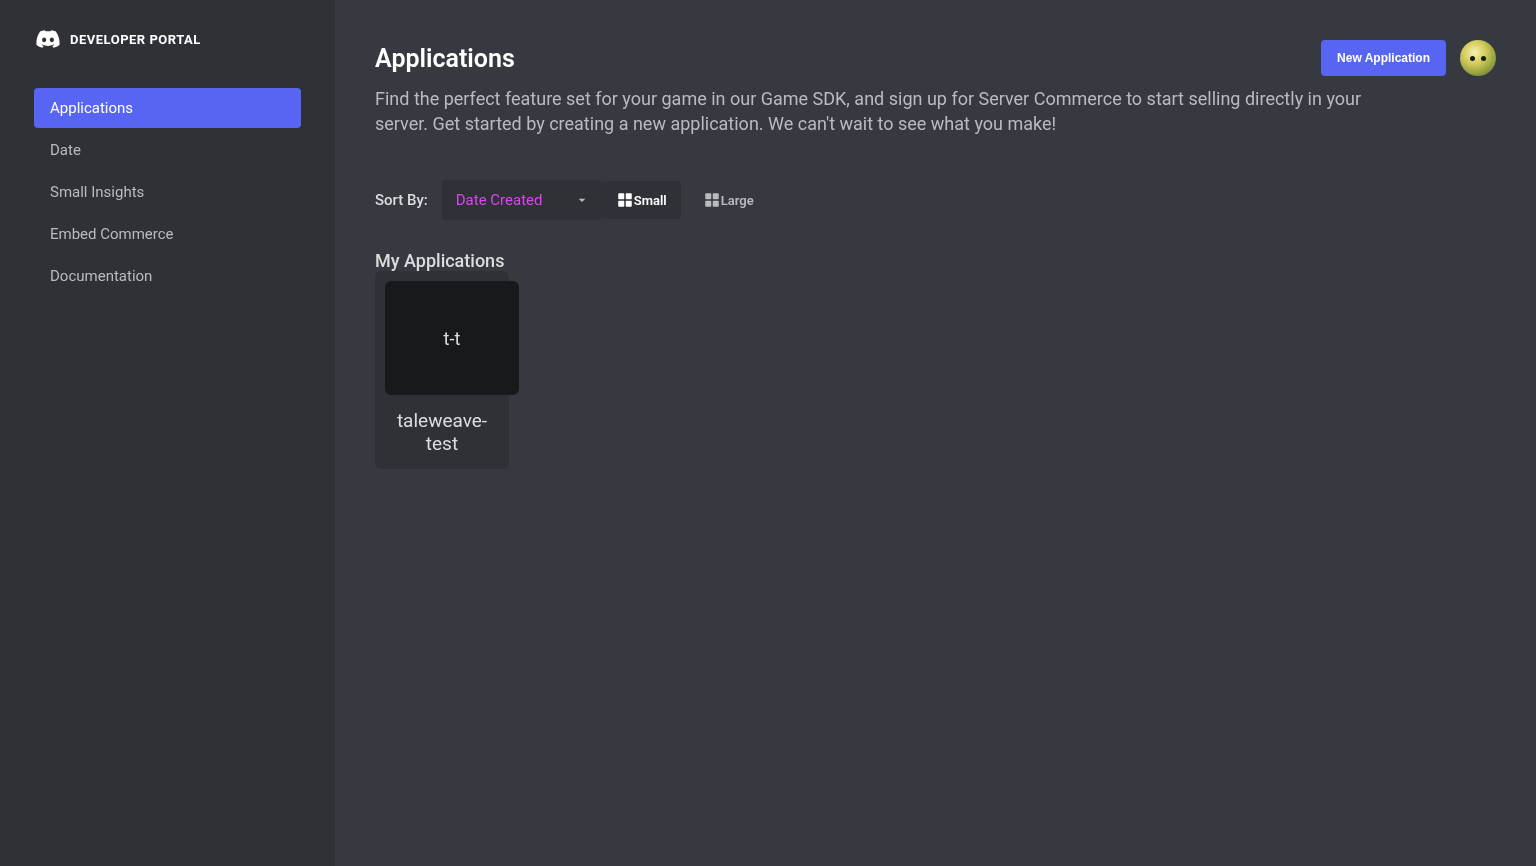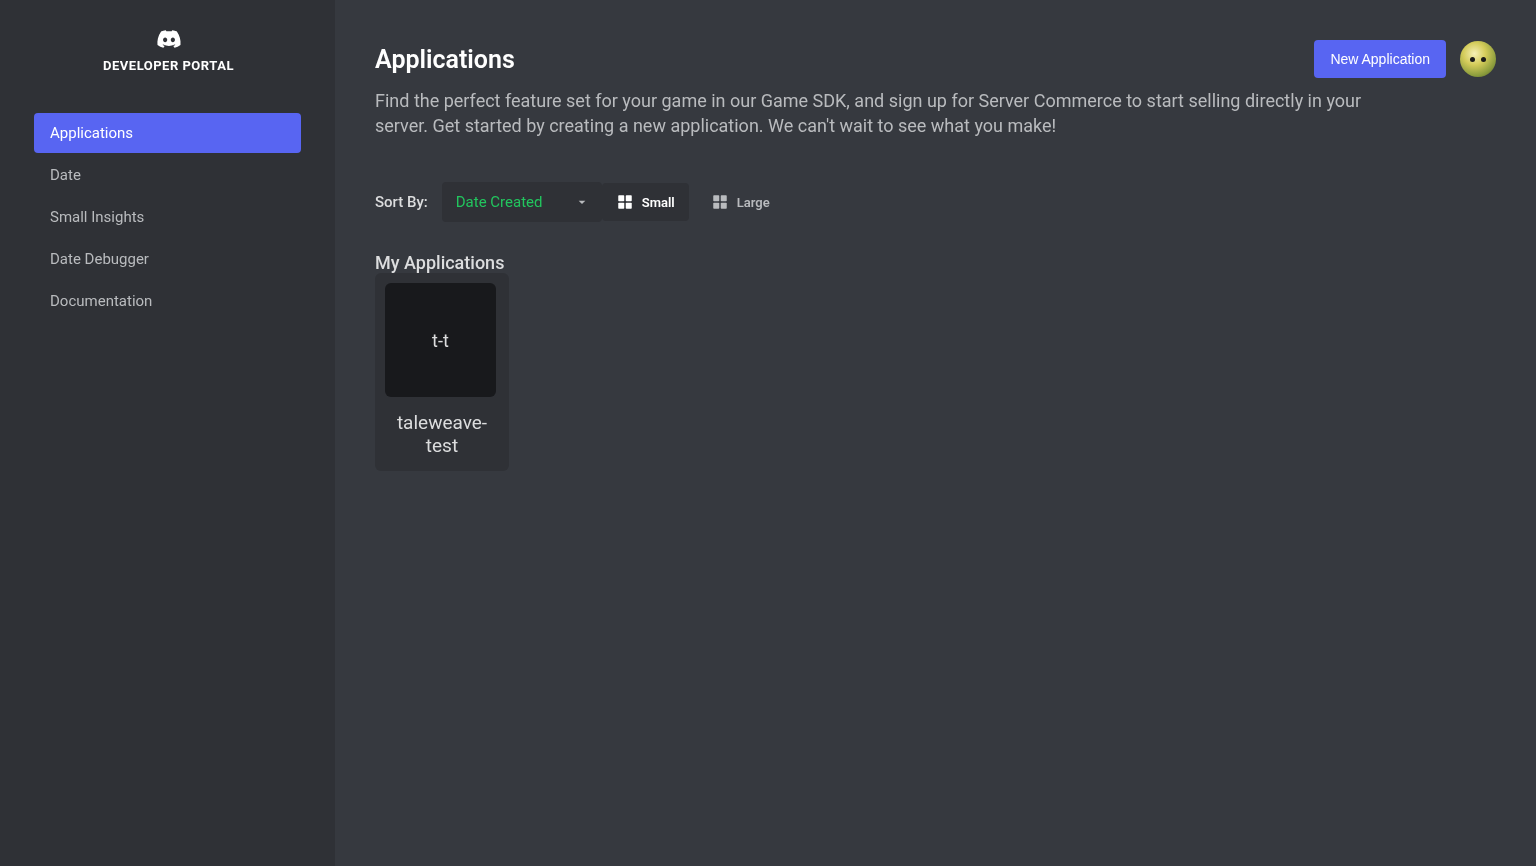--- a/index.html
+++ b/index.html
@@ -21,21 +21,20 @@
       background: #2f3136;
       padding: 30px 34px 30px 34px;
       flex-shrink: 0;
     }
     .logo-row {
       display: flex;
       align-items: center;
       gap: 10px;
       margin-bottom: 40px;
       padding-left: 2px;
-      flex-direction: column;
     }
     .discord-logo {
       width: 24px;
       height: 18px;
       fill: #fff;
     }
     .portal-title {
       color: #fff;
       font-size: 13px;
       font-weight: 700;
@@ -74,23 +73,23 @@
       display: flex;
       align-items: center;
       gap: 14px;
     }
     .new-app-btn {
       background: #5865f2;
       color: #fff;
       border: none;
       border-radius: 4px;
       padding: 11px 16px;
-      font-size: 14px;
-      cursor: pointer;
-      font-weight: 400;
+      font-size: 12px;
+      cursor: pointer;
+      font-weight: 700;
     }
     .avatar {
       width: 36px;
       height: 36px;
       border-radius: 50%;
       background: radial-gradient(circle at 40% 35%, #f5f0b5 0%, #d4cc5a 35%, #8a9b3c 70%, #4a5224 100%);
       position: relative;
       cursor: pointer;
       overflow: hidden;
     }
@@ -126,21 +125,21 @@
     .sort-label {
       color: #dcddde;
       font-size: 15px;
       font-weight: 500;
     }
     .sort-select {
       background: #2f3136;
       border: none;
       border-radius: 4px;
       padding: 11px 40px 11px 14px;
-      color: #22c55e;
+      color: #d946ef;
       font-size: 15px;
       cursor: pointer;
       position: relative;
       display: flex;
       align-items: center;
       min-width: 160px;
     }
     .chevron-down {
       position: absolute;
       right: 12px;
@@ -148,21 +147,20 @@
       height: 16px;
       fill: #b9bbbe;
     }
     .view-toggles {
       display: flex;
       gap: 8px;
     }
     .view-toggle {
       display: flex;
       align-items: center;
-      gap: 8px;
       padding: 10px 14px;
       border-radius: 4px;
       cursor: pointer;
       color: #b9bbbe;
       font-size: 13px;
       font-weight: 600;
     }
     .view-toggle.active {
       background: #2f3136;
       color: #fff;
@@ -183,21 +181,21 @@
     }
     .app-card {
       background: #2f3136;
       border-radius: 6px;
       padding: 10px 10px 14px 10px;
       width: 134px;
       cursor: pointer;
       text-align: center;
     }
     .app-thumb {
-      width: 111px;
+      width: 134px;
       height: 114px;
       background: #18191c;
       border-radius: 6px;
       display: flex;
       align-items: center;
       justify-content: center;
       color: #dcddde;
       font-size: 18px;
       margin-bottom: 14px;
     }
@@ -213,21 +211,21 @@
   <div class="logo-row">
     <svg class="discord-logo" viewBox="0 0 71 55">
       <path d="M60.1 4.9A58.5 58.5 0 0 0 45.7.4a.2.2 0 0 0-.2.1c-.6 1.1-1.3 2.6-1.8 3.7a54 54 0 0 0-16.2 0 37.4 37.4 0 0 0-1.8-3.7.2.2 0 0 0-.2-.1 58.4 58.4 0 0 0-14.5 4.5.2.2 0 0 0-.1.1C1.6 18.7-.9 32.1.3 45.4c0 0 0 .1.1.2a58.9 58.9 0 0 0 17.7 9 .2.2 0 0 0 .2-.1 42 42 0 0 0 3.6-5.9.2.2 0 0 0-.1-.3 38.8 38.8 0 0 1-5.5-2.6.2.2 0 0 1 0-.4l1.1-.8a.2.2 0 0 1 .2 0 41.9 41.9 0 0 0 35.6 0 .2.2 0 0 1 .2 0l1.1.9a.2.2 0 0 1 0 .3 36.4 36.4 0 0 1-5.5 2.6.2.2 0 0 0-.1.3 47.2 47.2 0 0 0 3.6 5.9.2.2 0 0 0 .2.1 58.7 58.7 0 0 0 17.8-9 .2.2 0 0 0 .1-.2c1.5-15.3-2.5-28.6-10.6-40.4a.2.2 0 0 0-.1-.1zM23.7 37.3c-3.5 0-6.4-3.2-6.4-7.2s2.8-7.2 6.4-7.2 6.4 3.2 6.4 7.2-2.8 7.2-6.4 7.2zm23.6 0c-3.5 0-6.4-3.2-6.4-7.2s2.8-7.2 6.4-7.2 6.5 3.2 6.4 7.2c0 4-2.8 7.2-6.4 7.2z"></path>
     </svg>
     <span class="portal-title">DEVELOPER PORTAL</span>
   </div>
   <div>
     <div class="nav-item active">Applications</div>
     <div class="nav-item">Date</div>
     <div class="nav-item">Small Insights</div>
-    <div class="nav-item">Date Debugger</div>
+    <div class="nav-item">Embed Commerce</div>
     <div class="nav-item">Documentation</div>
   </div>
 </div>
 
 <div class="main">
   <div class="header-row">
     <h1 class="page-title">Applications</h1>
     <div class="header-right">
       <button class="new-app-btn">New Application</button>
       <div class="avatar"></div>

